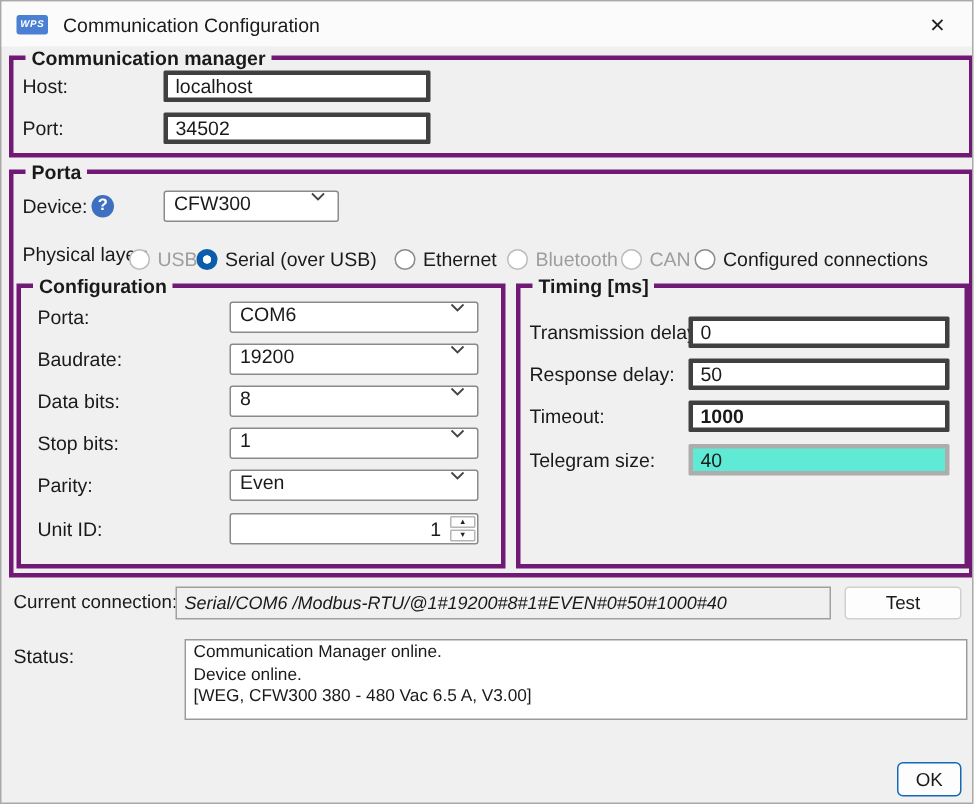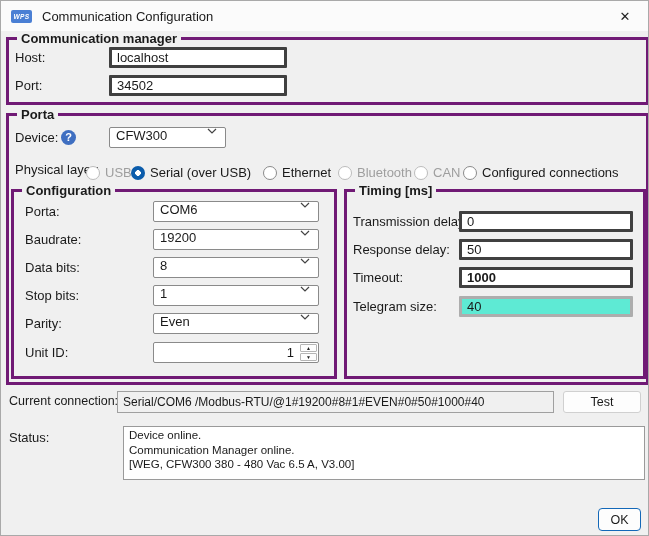--- a/index.html
+++ b/index.html
@@ -52,21 +52,21 @@
            border:1px solid #8a8a8a;border-radius:2px;display:flex;align-items:stretch;}
   .spin-val{flex:1;text-align:right;line-height:19px;padding-right:5px;}
   .spin-btns{width:17px;display:flex;flex-direction:column;padding:1px;gap:1px;}
   .spin-btn{flex:1;border:1px solid #b5b5b5;background:#fdfdfd;border-radius:1px;font-size:5px;color:#222;
             display:flex;align-items:center;justify-content:center;cursor:pointer;}
   
   .tmglbl{left:352px;} .tmg{left:458px;width:174px;}
   
   #lbl-curconn{left:8px;top:390px;font-size:12.5px;}
   #fld-curconn{position:absolute;left:116px;top:390px;width:437px;height:22px;box-sizing:border-box;background:#f0f0f0;
-               border:1px solid #a0a0a0;line-height:20px;padding:0 5px;font-size:12px;white-space:nowrap;overflow:hidden;}
+               border:1px solid #a0a0a0;line-height:20px;padding:0 5px;font-size:12px;white-space:nowrap;overflow:hidden;font-style:italic;}
   .test-btn{position:absolute;left:562px;top:390px;width:78px;height:22px;background:#fdfdfd;border:1px solid #d0d0d0;
             border-radius:3px;font:12.5px "Liberation Sans",sans-serif;color:#1a1a1a;cursor:pointer;}
   #lbl-status{left:8px;top:426px;}
   .status-box{position:absolute;left:122px;top:425px;width:522px;height:54px;box-sizing:border-box;background:#fff;
               border:1px solid #9a9a9a;padding:1px 5px;font-size:11.5px;line-height:14.5px;overflow:hidden;}
   .ok-btn{position:absolute;left:597px;top:507px;width:43px;height:23px;background:#fdfdfd;border:1px solid #1368b8;
           border-radius:4px;font:12.5px "Liberation Sans",sans-serif;color:#1a1a1a;cursor:pointer;}
 </style>
 </head>
 <body>
@@ -185,20 +185,20 @@
   <input class="txt tmg" style="top: 266px; font-weight: bold;" value="1000">
   <span class="lbl tmglbl" style="top:295px">Telegram size:</span>
   <input class="txt tmg disabled" style="top: 295px;" disabled="" value="40">
 
   <span class="lbl" id="lbl-curconn">Current connection:</span>
   <div id="fld-curconn">Serial/COM6 /Modbus-RTU/@1#19200#8#1#EVEN#0#50#1000#40</div>
   <button class="test-btn">Test</button>
 
   <span class="lbl" id="lbl-status">Status:</span>
   <div class="status-box">
+    <div>Communication Manager online.</div>
     <div>Device online.</div>
-    <div>Communication Manager online.</div>
     <div>[WEG, CFW300 380 - 480 Vac 6.5 A, V3.00]</div>
   </div>
 
   <button class="ok-btn">OK</button>
 
 </div>
 
 </body></html>

